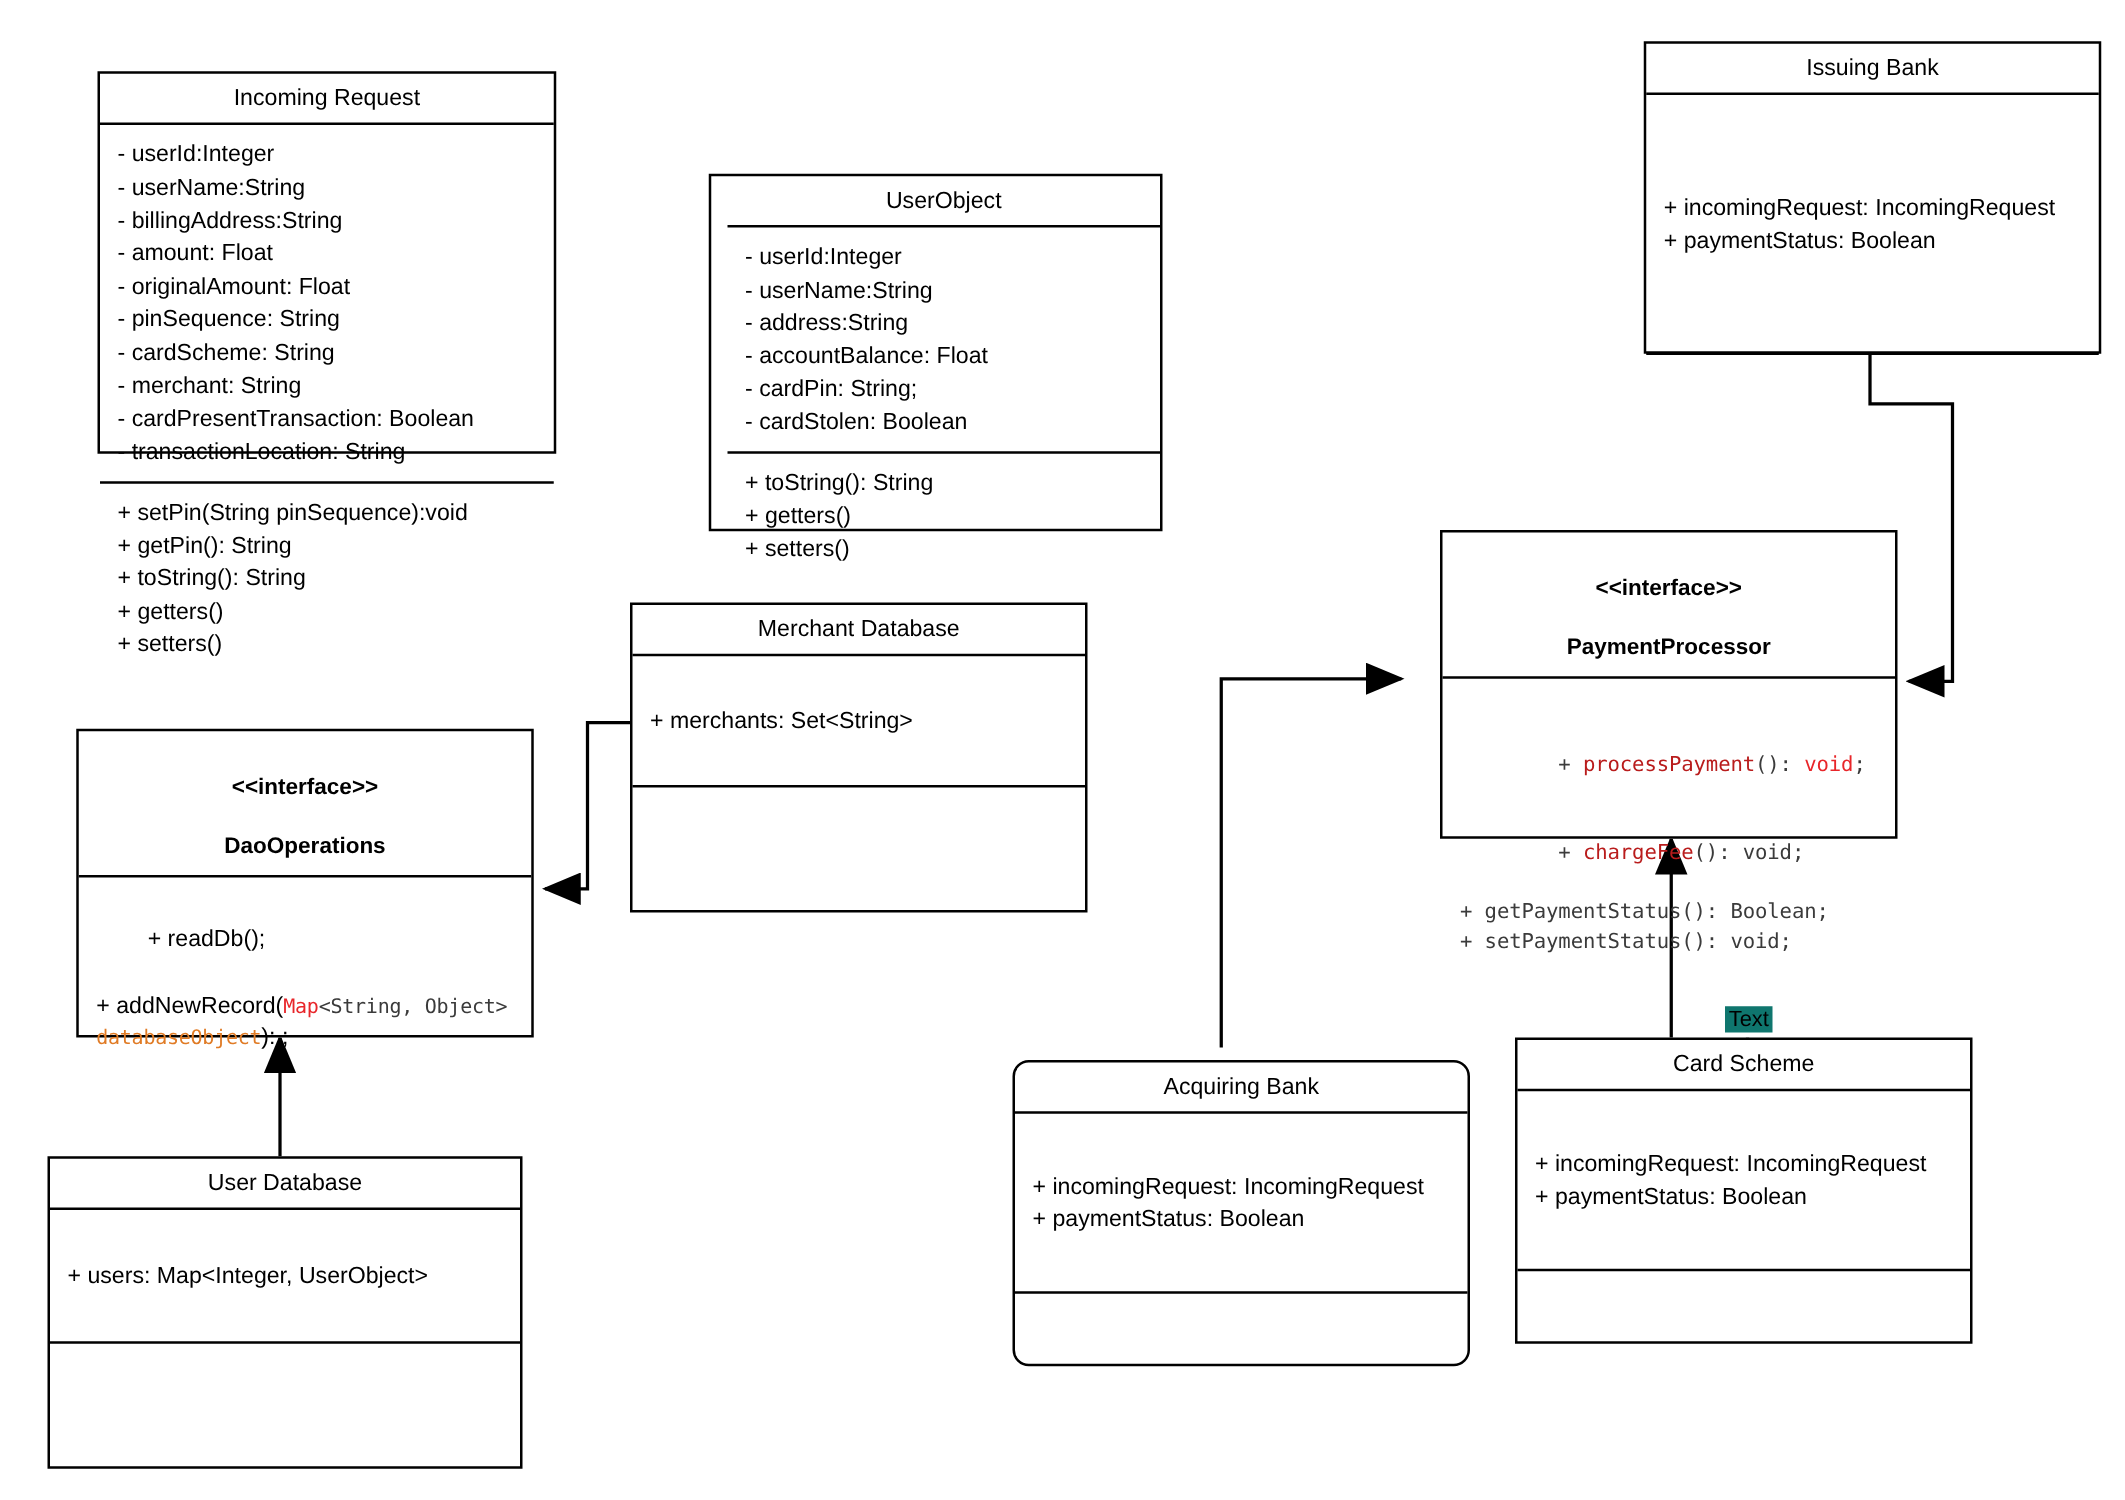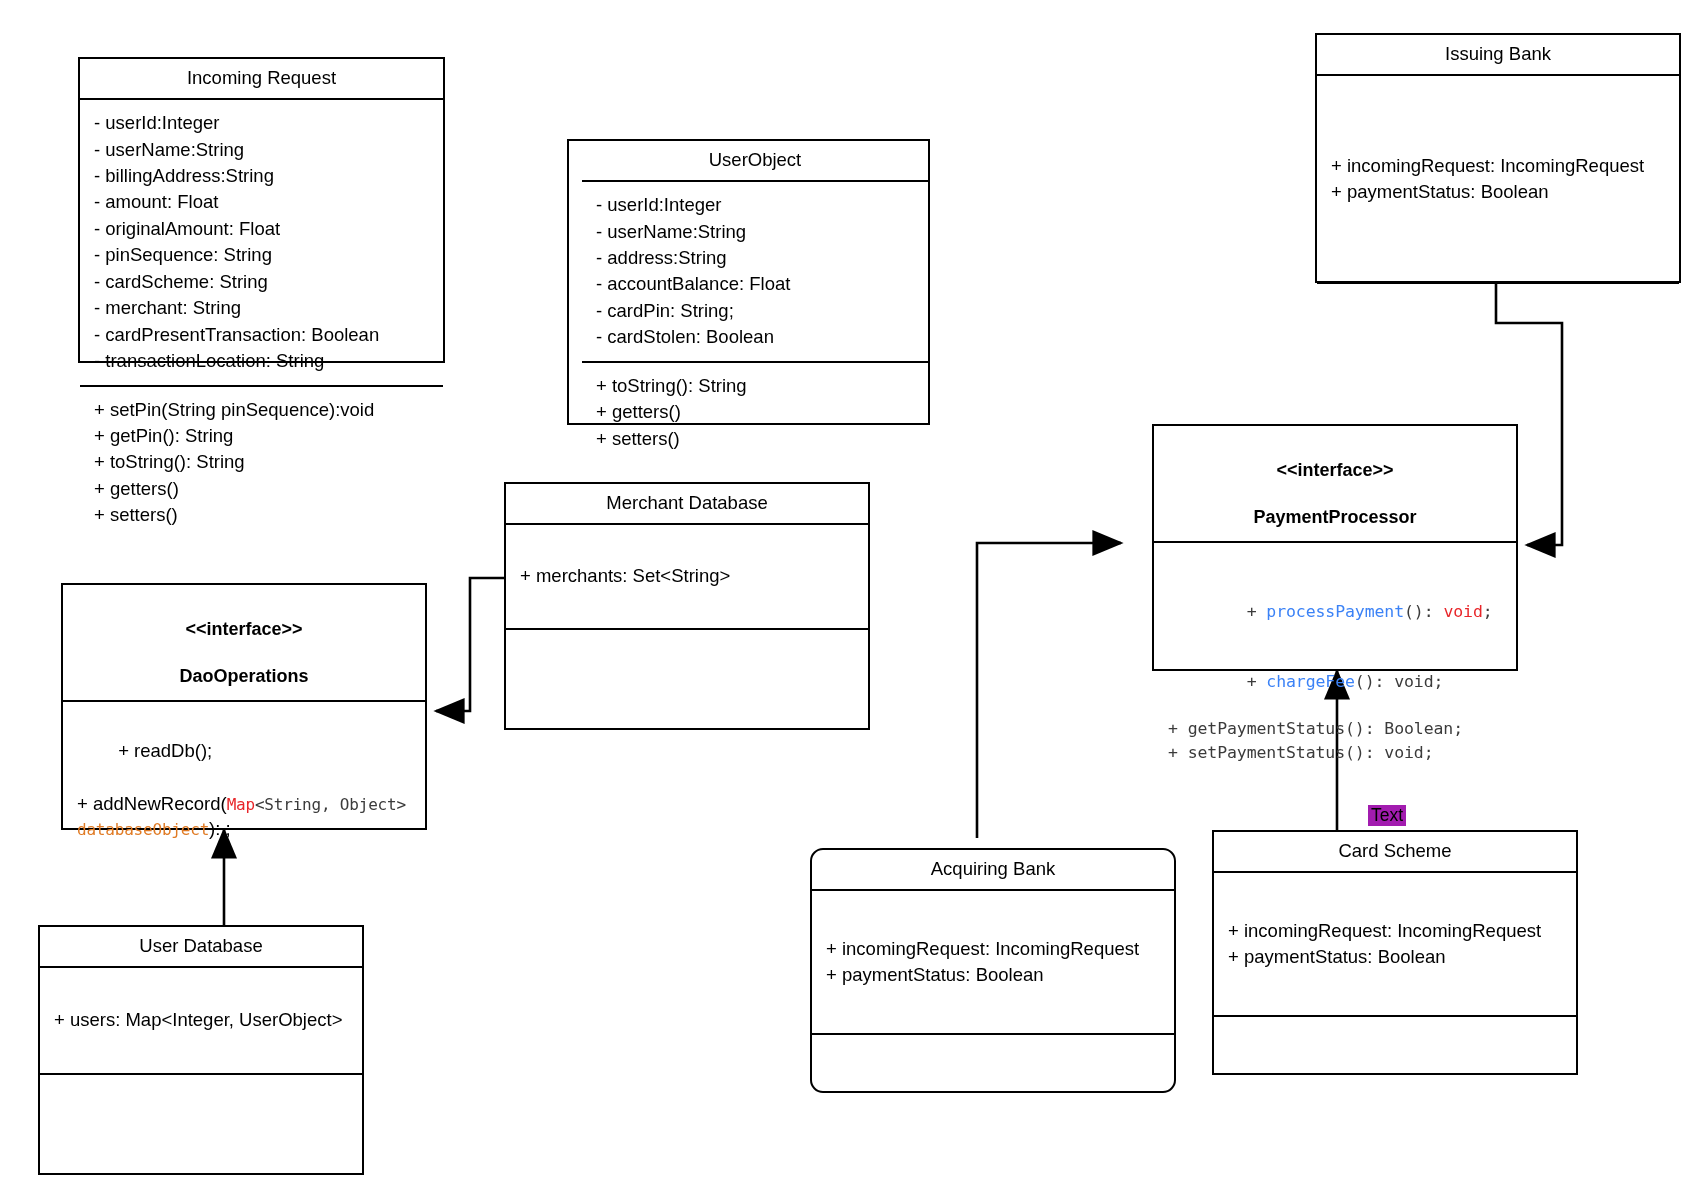--- a/index.html
+++ b/index.html
@@ -68,21 +68,21 @@
   .uml-line { white-space: pre; }
   .uml-line.mono {
     font-family: "DejaVu Sans Mono", "Liberation Mono", monospace;
     font-size: 16.5px;
     line-height: 1.42;
     letter-spacing: -0.1px;
   }
   .uml-line.wrap { white-space: normal; }
 
   
-  .tok-purple { color: #3b82f6; }
+  .tok-purple { color: #b91c1c; }
   .tok-red    { color: #e8262a; }
   .tok-orange { color: #e07b25; }
   .tok-gray   { color: #3b3b3b; }
   .tok-black  { color: #000000; }
 
   .mono-inline {
     font-family: "DejaVu Sans Mono", "Liberation Mono", monospace;
     font-size: 16px;
     letter-spacing: -0.2px;
   }
@@ -91,23 +91,24 @@
   .conn {
     position: absolute;
     z-index: 2;
     pointer-events: none;
   }
   .edge-label {
     position: absolute;
     font-size: 17.5px;
     color: #000000;
     z-index: 6;
-    background: #a21caf;
+    background: #0f766e;
     padding: 0 3px;
     white-space: nowrap;
+    margin-left: 12px;
   }
 </style>
 </head>
 <body>
 
 <div id="canvas">
 
   <svg class="conn" width="1700" height="1200" viewBox="0 0 1700 1200" style="left:0; top:0;">
     <defs>
       <marker id="arrowFilled" viewBox="0 0 12 10" refX="11" refY="5" markerWidth="12" markerHeight="10" orient="auto-start-reverse">
@@ -210,21 +211,21 @@
         <span class="tok-gray">+ </span><span class="tok-purple">processPayment</span><span class="tok-gray">(): </span><span class="tok-red">void</span><span class="tok-gray">;</span>
       </div>
       <div class="uml-line mono">
         <span class="tok-gray">+ </span><span class="tok-purple">chargeFee</span><span class="tok-gray">(): void;</span>
       </div>
       <div class="uml-line mono tok-gray">+ getPaymentStatus(): Boolean;</div>
       <div class="uml-line mono tok-gray">+ setPaymentStatus(): void;</div>
     </div>
   </div>
 
-  <div class="uml-box" style="left:38px; top:925px; width:326px; height:250px;">
+  <div class="uml-box" style="left:38px; top:925px; width:380px; height:250px;">
     <div class="uml-title">User Database</div>
     <div class="uml-section vcenter" style="height:105px;">
       <div class="uml-line">+ users: Map&lt;Integer, UserObject&gt;</div>
     </div>
     <div class="uml-section sep grow"></div>
   </div>
 
   <div class="uml-box" style="left:810px; top:848px; width:366px; height:245px;border-radius:13px;">
     <div class="uml-title">Acquiring Bank</div>
     <div class="uml-section vcenter" style="height:142px;">

